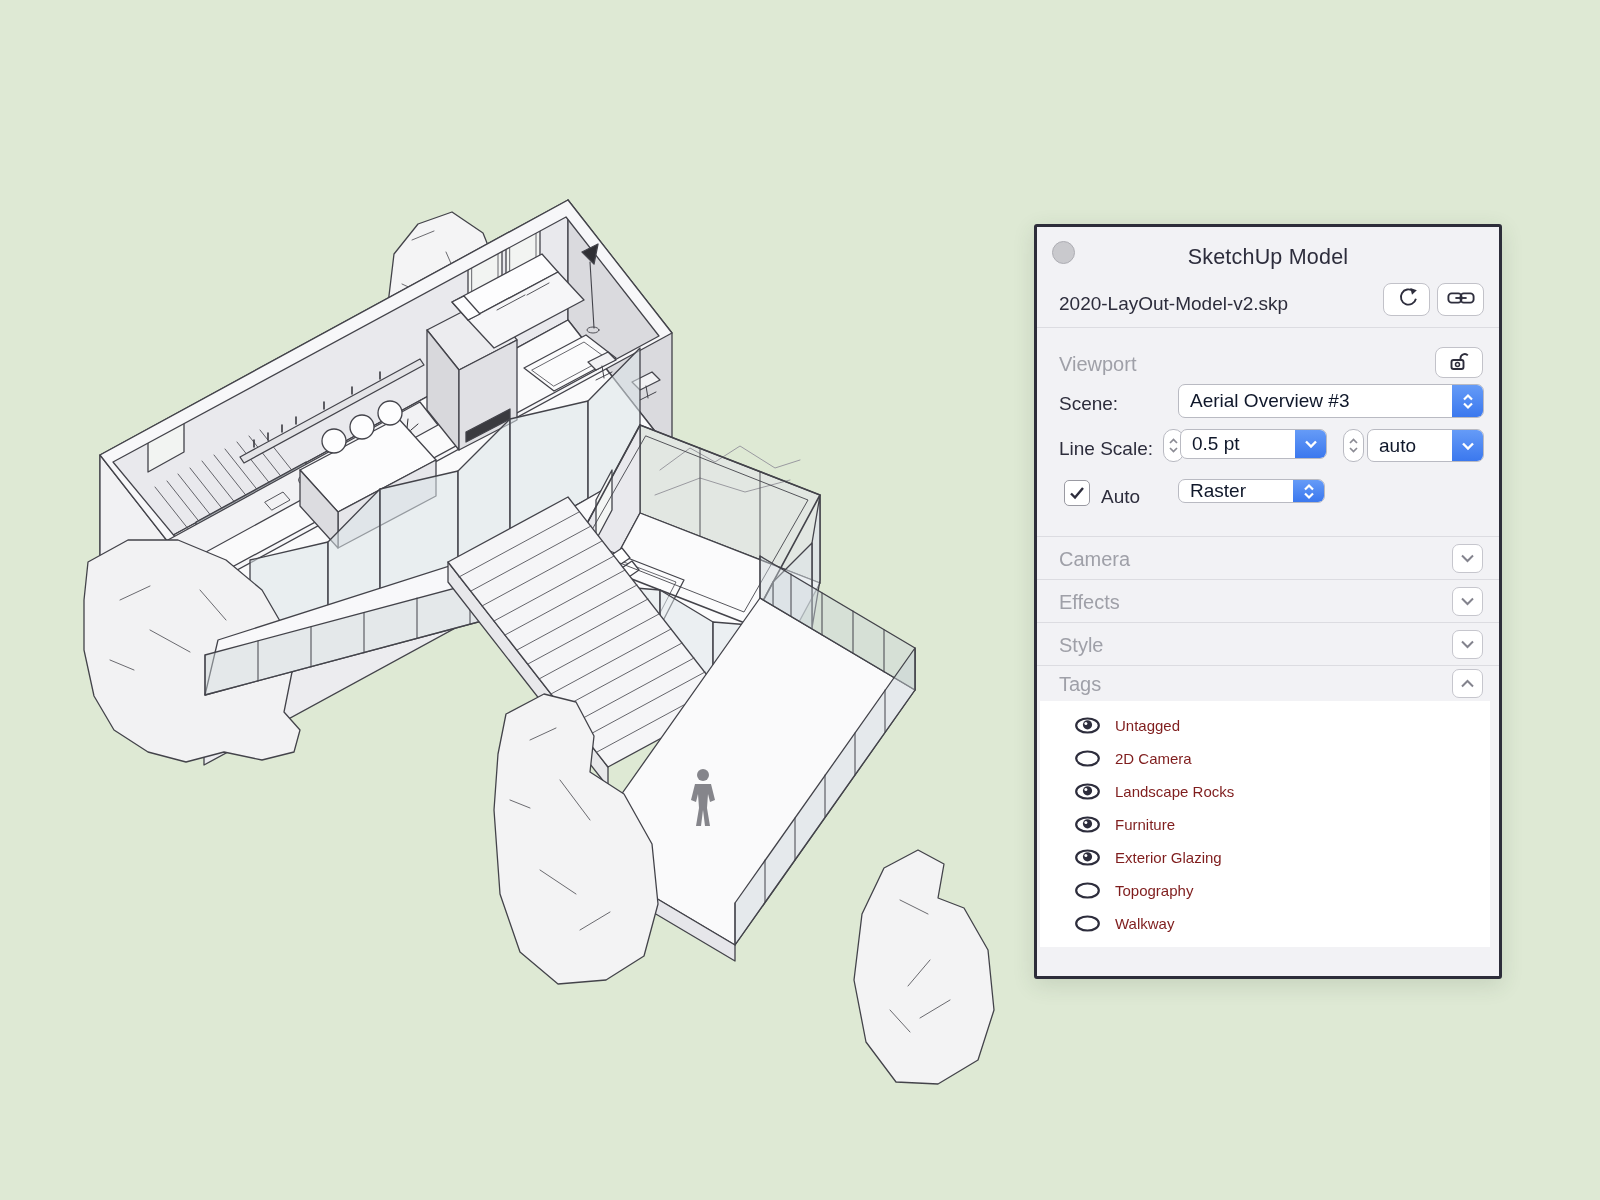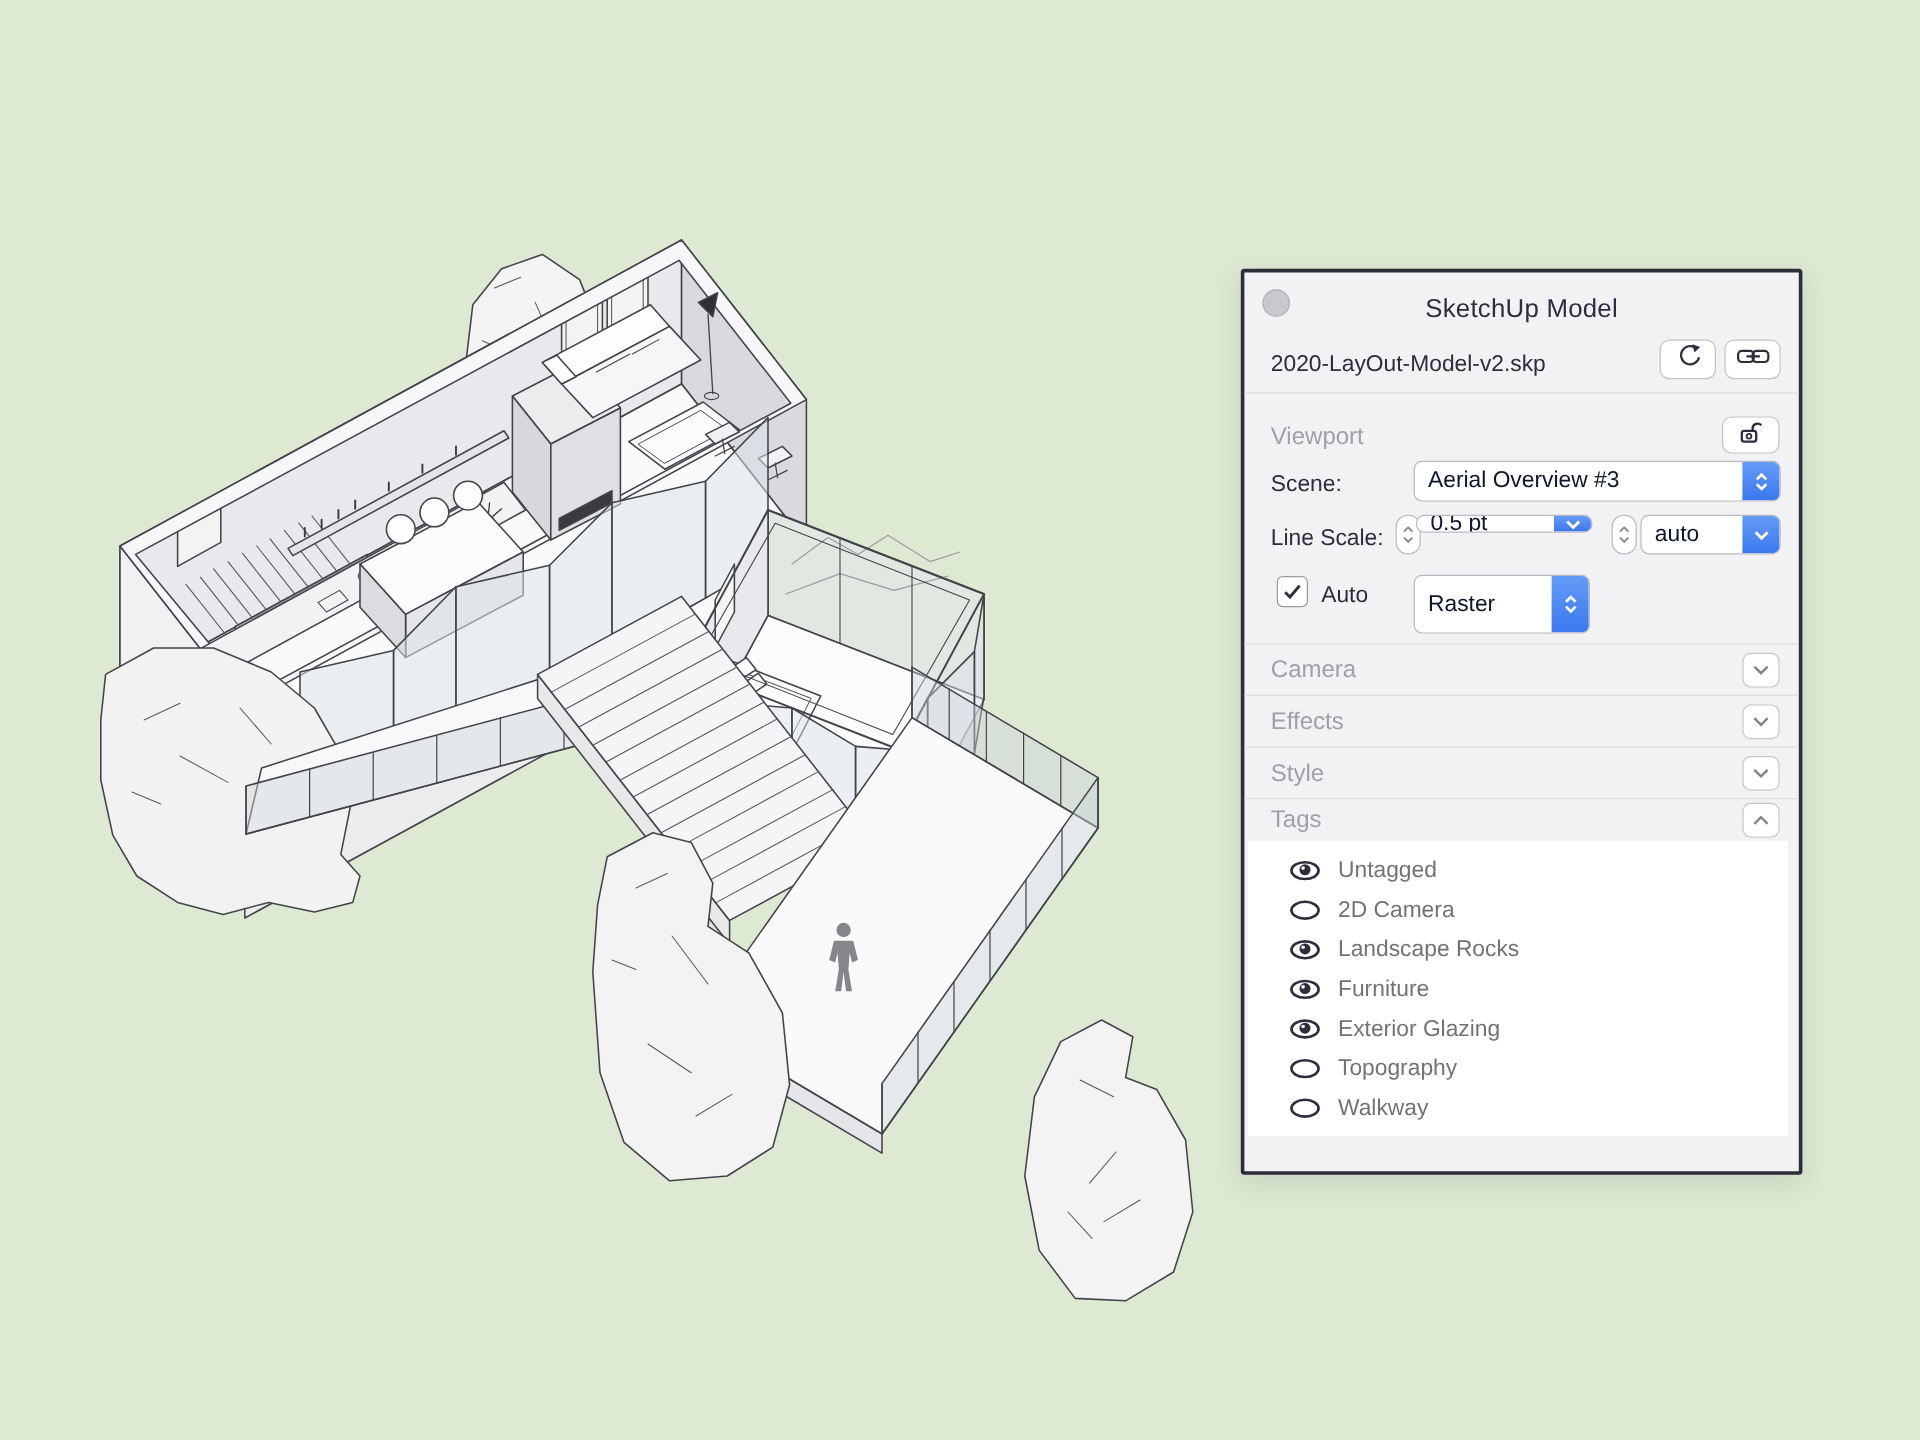--- a/index.html
+++ b/index.html
@@ -37,23 +37,23 @@
   .scene-label{left:22px;top:166px;}
   .linescale-label{left:22px;top:211px;}
   .auto-label{left:64px;top:259px;}
   .dd{position:absolute;background:#fff;border:1.5px solid #b9bac2;border-radius:7px;
     display:flex;align-items:stretch;overflow:hidden;cursor:pointer;}
   .dd .val{flex:1;display:flex;align-items:center;padding-left:11px;
     font-size:19px;color:#0f172a;white-space:nowrap;}
   .dd .seg{width:31px;background:linear-gradient(180deg,#659bf7,#3b78ee);
     display:flex;align-items:center;justify-content:center;}
   .dd-scene{left:141px;top:157px;width:306px;height:34px;}
-  .dd-linescale{left:143px;top:202px;width:147px;height:15px;}
+  .dd-linescale{left:143px;top:202px;width:147px;height:30px;}
   .dd-linescale-auto{left:330px;top:202px;width:117px;height:33px;}
-  .dd-render{left:141px;top:252px;width:147px;height:49px;}
+  .dd-render{left:141px;top:252px;width:147px;height:24px;}
   .stepper{position:absolute;width:21px;height:33px;background:#fff;
     border:1.5px solid #b9bac2;border-radius:10px;display:flex;flex-direction:column;
     align-items:center;justify-content:center;gap:3px;cursor:pointer;}
   .stepper-1{left:126px;top:202px;}
   .stepper-2{left:306px;top:202px;}
   .checkbox{left:27px;top:253px;width:26px;height:26px;background:#fff;
     border:1.5px solid #9a9aa2;border-radius:5px;display:flex;align-items:center;
     justify-content:center;cursor:pointer;}
   .sec-row{left:0;right:0;height:43px;}
   .row-camera{top:310px;} .row-effects{top:353px;} .row-style{top:396px;} .row-tags{top:439px;height:35px;}
@@ -63,21 +63,21 @@
   .chev-btn{position:absolute;left:415px;width:31px;height:29px;background:#fff;
     border:1.5px solid #c6c6cd;border-radius:7px;display:flex;align-items:center;
     justify-content:center;cursor:pointer;}
   .chev-camera{top:317px;} .chev-effects{top:360px;} .chev-style{top:403px;} .chev-tags{top:442px;}
   .chev-btn svg{transition:none;}
   .chev-btn.expanded svg{transform:rotate(180deg);}
   .tag-list{left:3px;top:474px;width:450px;height:246px;background:#ffffff;
     padding-top:8px;}
   .tag-row{display:flex;align-items:center;height:33px;padding-left:34px;cursor:pointer;}
   .tag-eye{width:27px;height:19px;margin-right:14px;display:flex;align-items:center;}
-  .tag-name{font-size:19px;color:#737373;}
+  .tag-name{font-size:15px;color:#7f1d1d;}
 </style>
 </head>
 <body>
 
 <svg id="canvas-svg" width="1600" height="1200" viewBox="0 0 1600 1200">
   <g stroke="#43434a" stroke-width="1.3" fill="none" stroke-linejoin="round" stroke-linecap="round">
 
     <g>
       <path d="M388,304 L394,254 L418,224 L452,212 L483,233 L497,268 L493,306 L468,320 L424,320 Z" fill="#f4f4f5"></path>
       <path d="M412,240 l22,-9 M446,252 l7,16 M402,284 l15,7" stroke-width="0.9" stroke="#5a5a60"></path>

